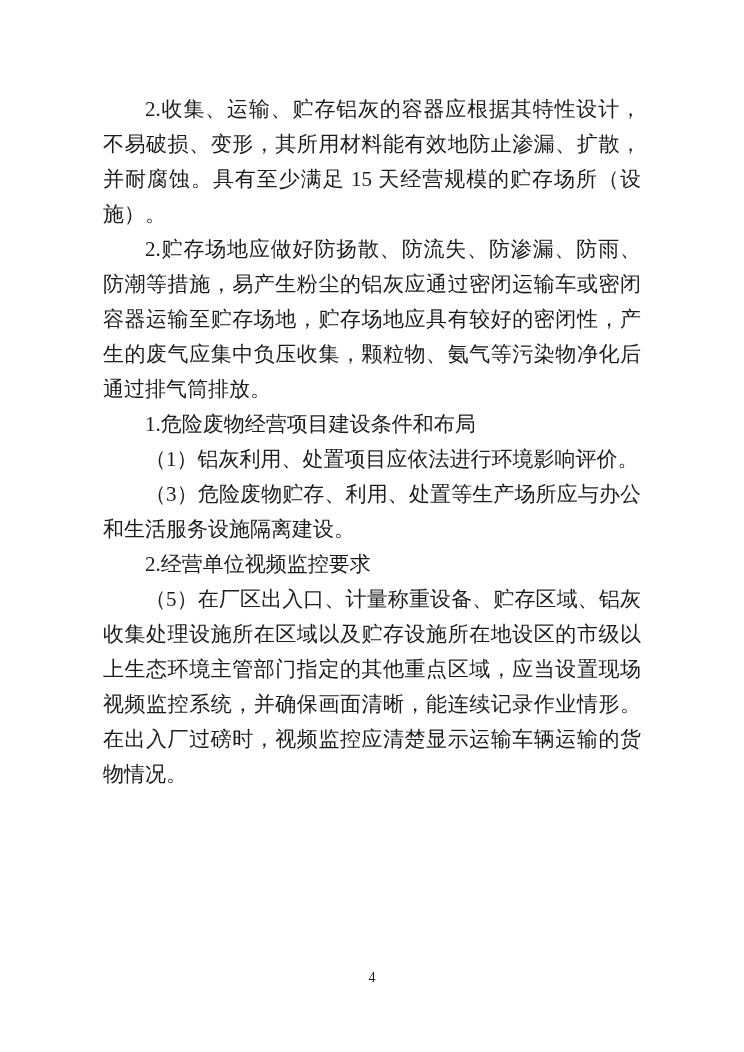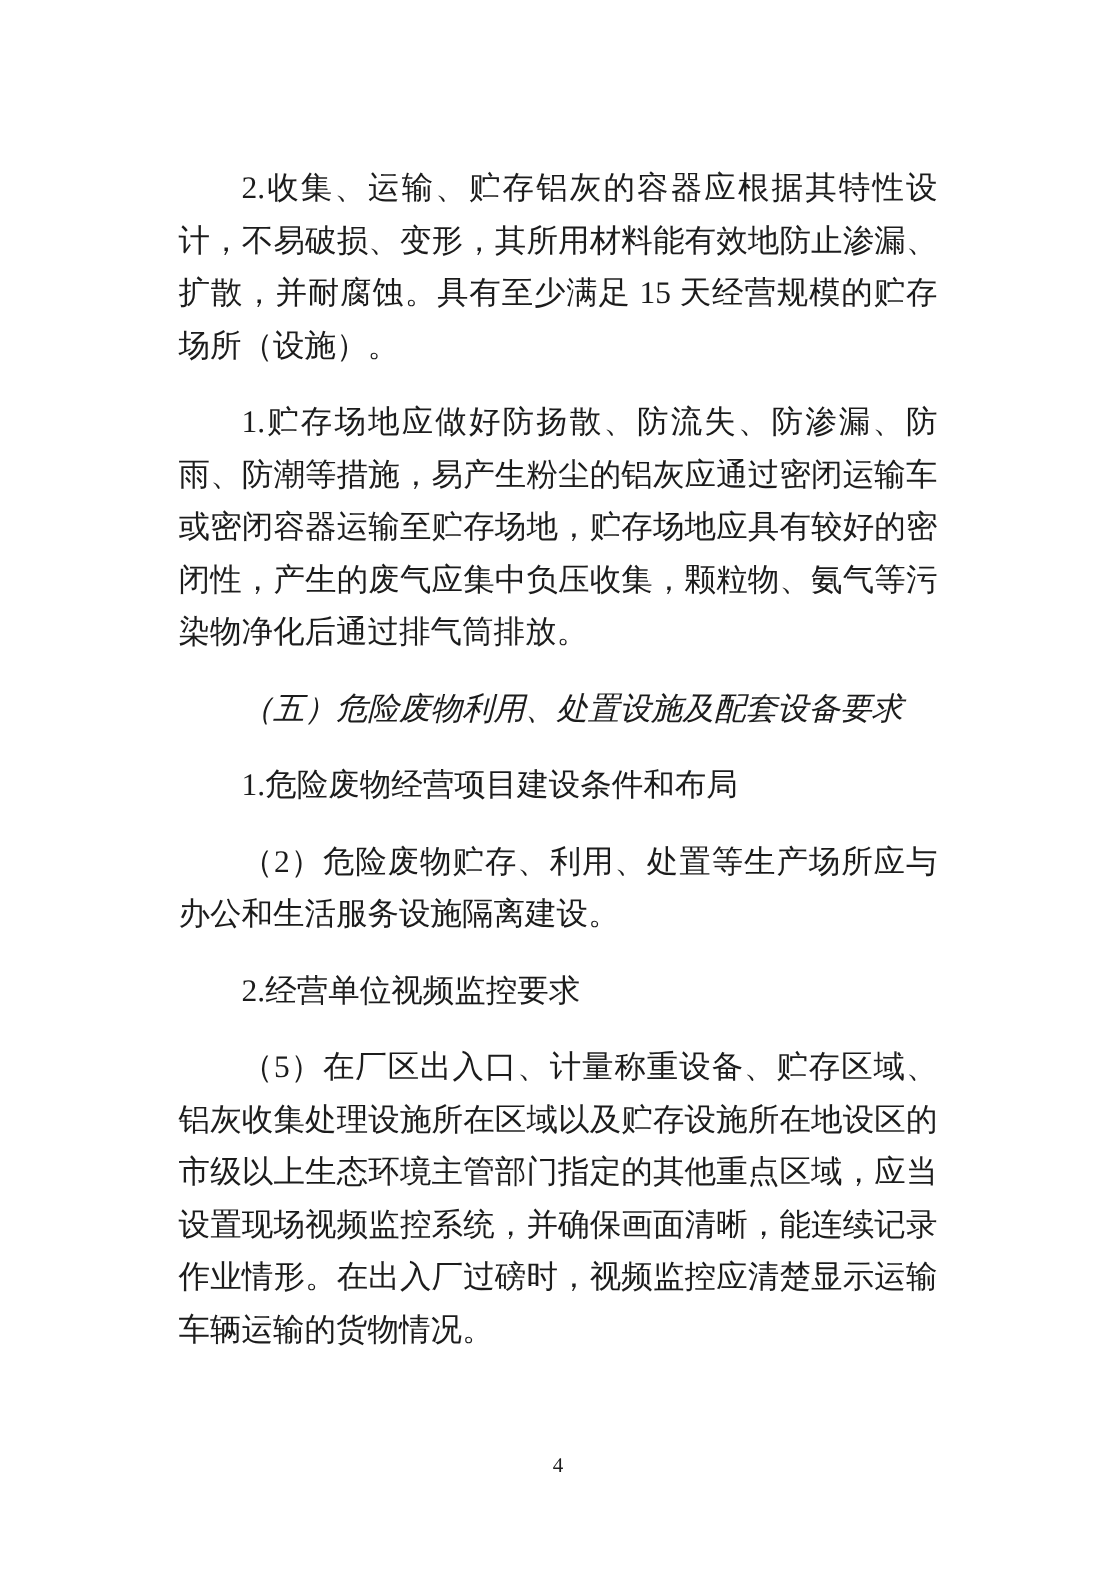--- a/index.html
+++ b/index.html
@@ -24,21 +24,21 @@
     top: 92px;
     width: 538px;
     font-size: 21px;
     line-height: 35px;
     color: #1c1c1c;
     text-align: justify;
     text-justify: inter-character;
   }
 
   .doc-body p {
-    margin: 16px;
+    margin: 0;
     text-indent: 2em;
     word-break: break-all;
   }
 
   
   .doc-body p.body { font-weight: normal; font-style: normal; }
 
   
   .doc-body p.kaiti { font-style: italic; font-weight: normal; }
 
@@ -57,23 +57,23 @@
   }
 </style>
 </head>
 <body>
 
 <div class="page">
 
   <div class="doc-body">
 
   <p class="body">2.收集、运输、贮存铝灰的容器应根据其特性设计，不易破损、变形，其所用材料能有效地防止渗漏、扩散，并耐腐蚀。具有至少满足 15 天经营规模的贮存场所（设施）。</p>
-      <p class="body">1.贮存场地应做好防扬散、防流失、防渗漏、防雨、防潮等措施，易产生粉尘的铝灰应通过密闭运输车或密闭容器运输至贮存场地，贮存场地应具有较好的密闭性，产生的废气应集中负压收集，颗粒物、氨气等污染物净化后通过排气筒排放。</p>
-      <p class="kaiti">（五）危险废物利用、处置设施及配套设备要求</p>
+      <p class="body">2.贮存场地应做好防扬散、防流失、防渗漏、防雨、防潮等措施，易产生粉尘的铝灰应通过密闭运输车或密闭容器运输至贮存场地，贮存场地应具有较好的密闭性，产生的废气应集中负压收集，颗粒物、氨气等污染物净化后通过排气筒排放。</p>
       <p class="bold">1.危险废物经营项目建设条件和布局</p>
-      <p class="body">（2）危险废物贮存、利用、处置等生产场所应与办公和生活服务设施隔离建设。</p>
+      <p class="body">（1）铝灰利用、处置项目应依法进行环境影响评价。</p>
+      <p class="body">（3）危险废物贮存、利用、处置等生产场所应与办公和生活服务设施隔离建设。</p>
       <p class="bold">2.经营单位视频监控要求</p>
       <p class="body">（5）在厂区出入口、计量称重设备、贮存区域、铝灰收集处理设施所在区域以及贮存设施所在地设区的市级以上生态环境主管部门指定的其他重点区域，应当设置现场视频监控系统，并确保画面清晰，能连续记录作业情形。在出入厂过磅时，视频监控应清楚显示运输车辆运输的货物情况。</p>
     </div>
 
   <div class="page-footer">4</div>
 
 </div>
 
 </body></html>

